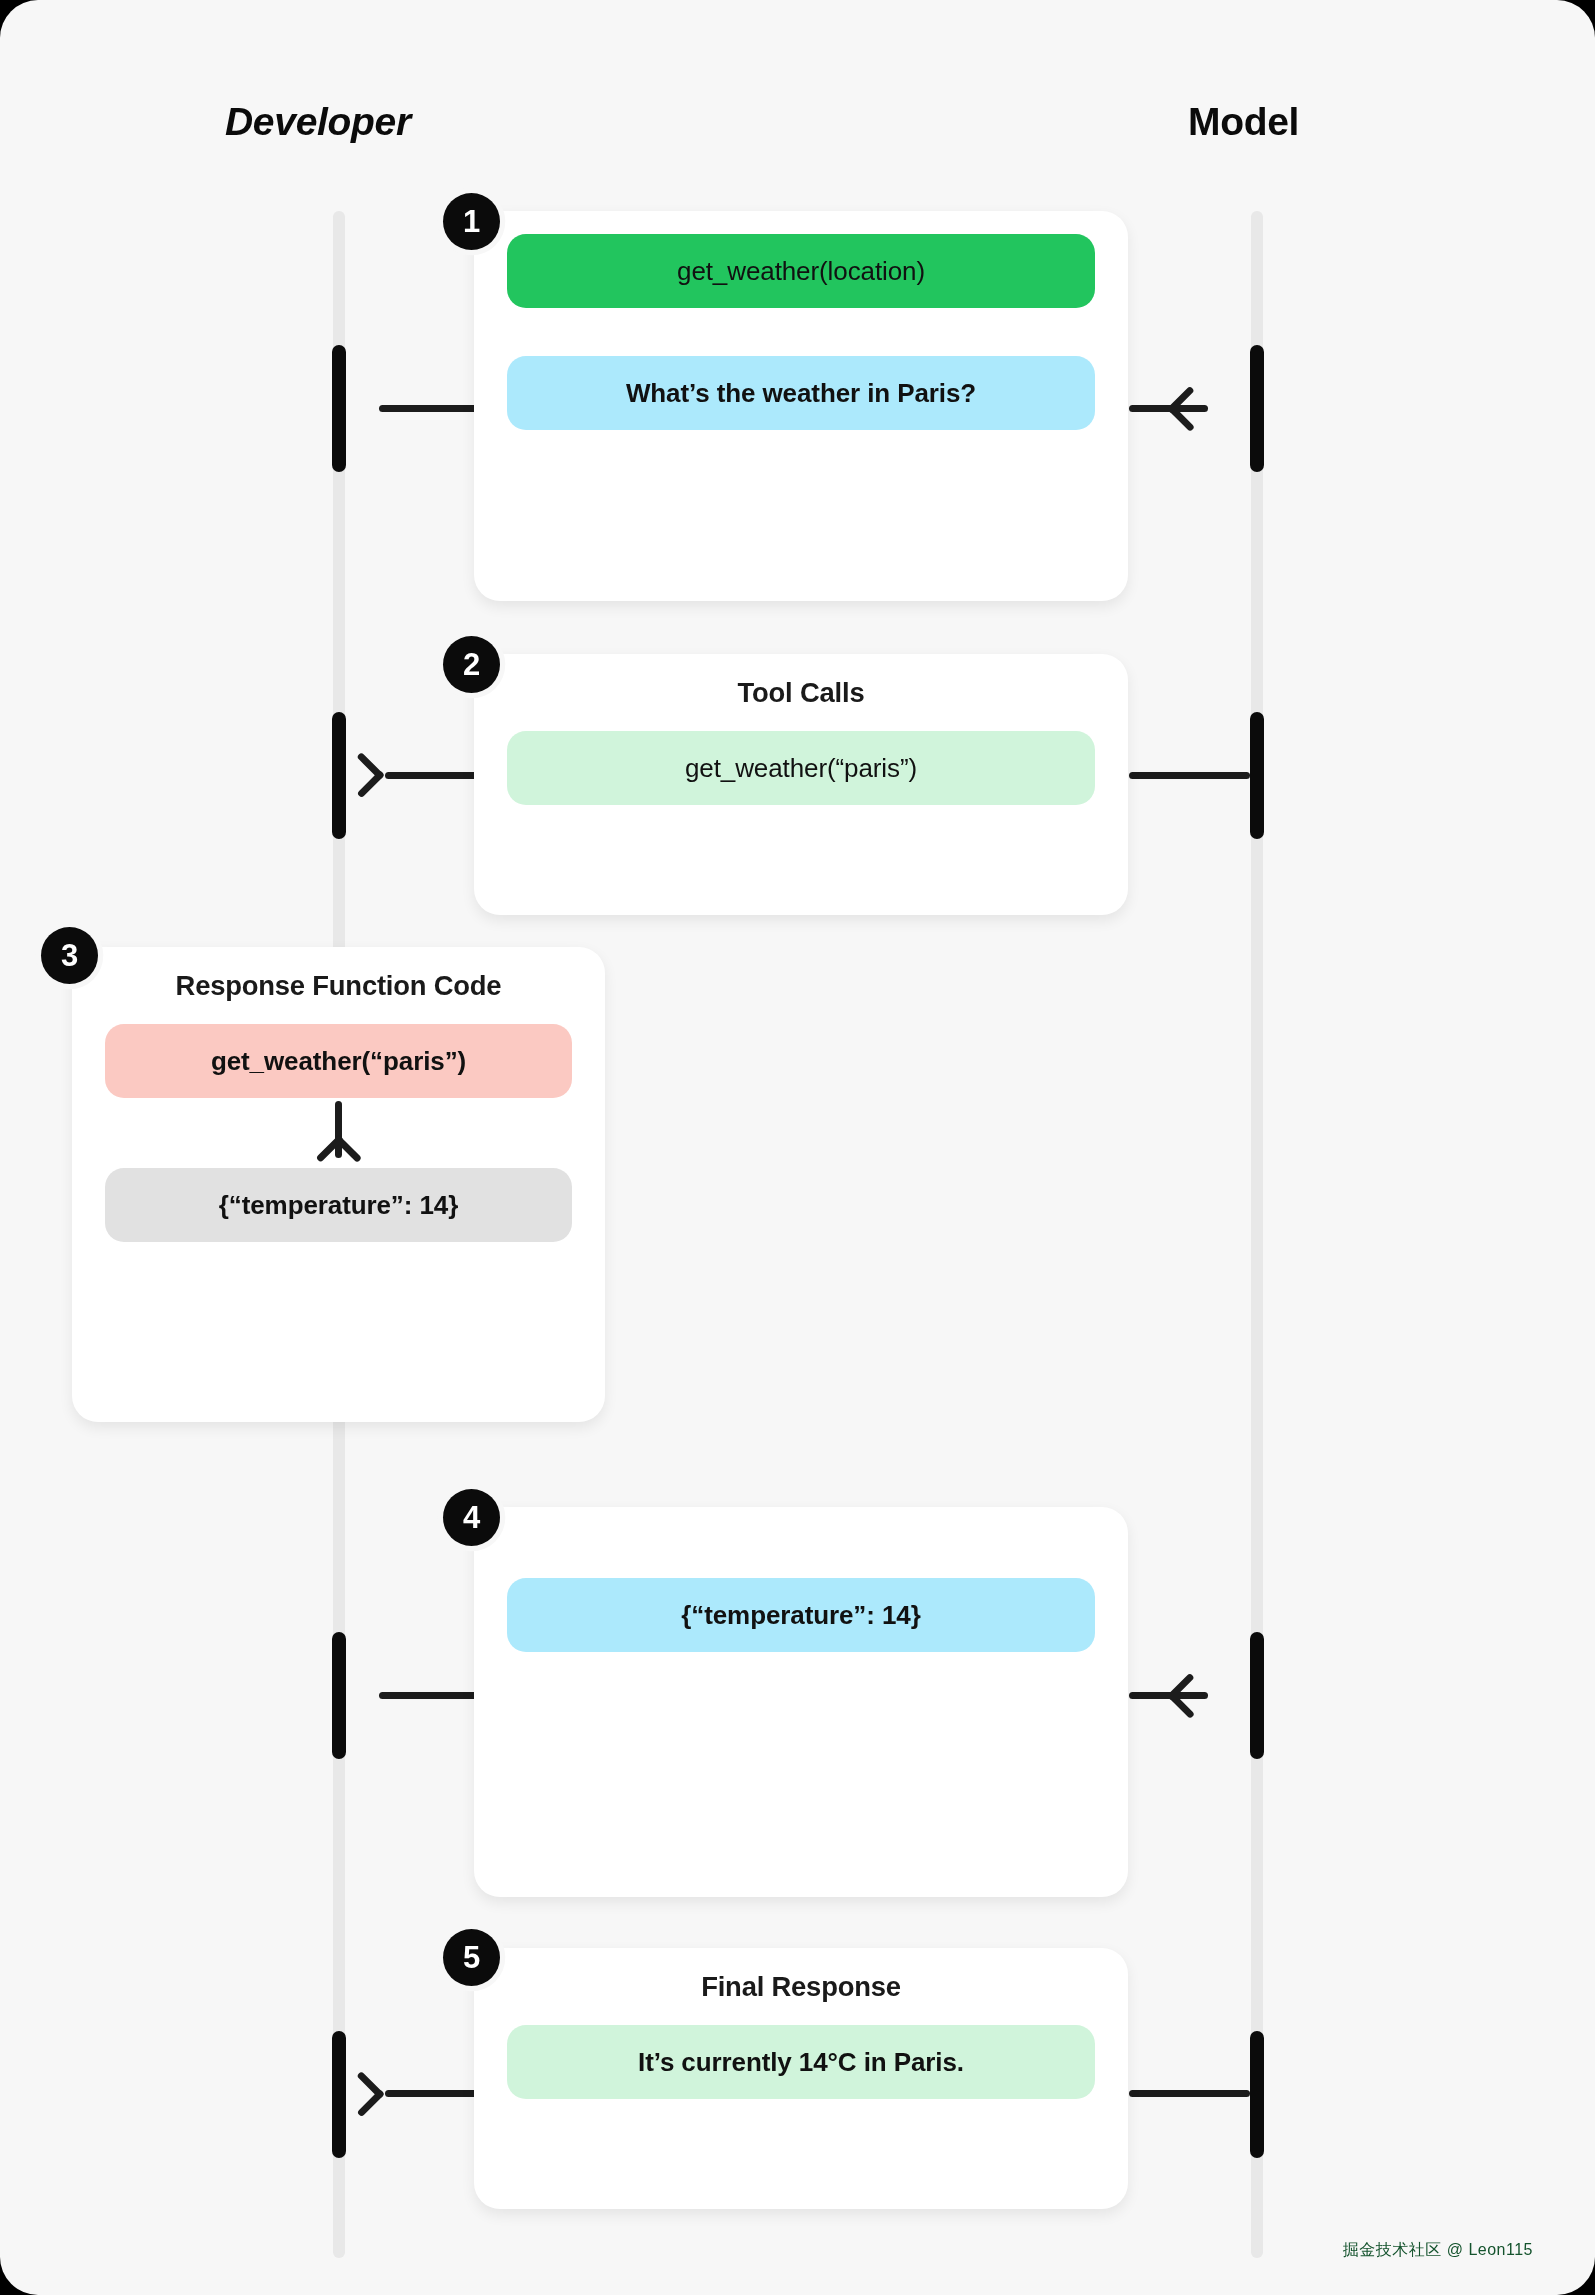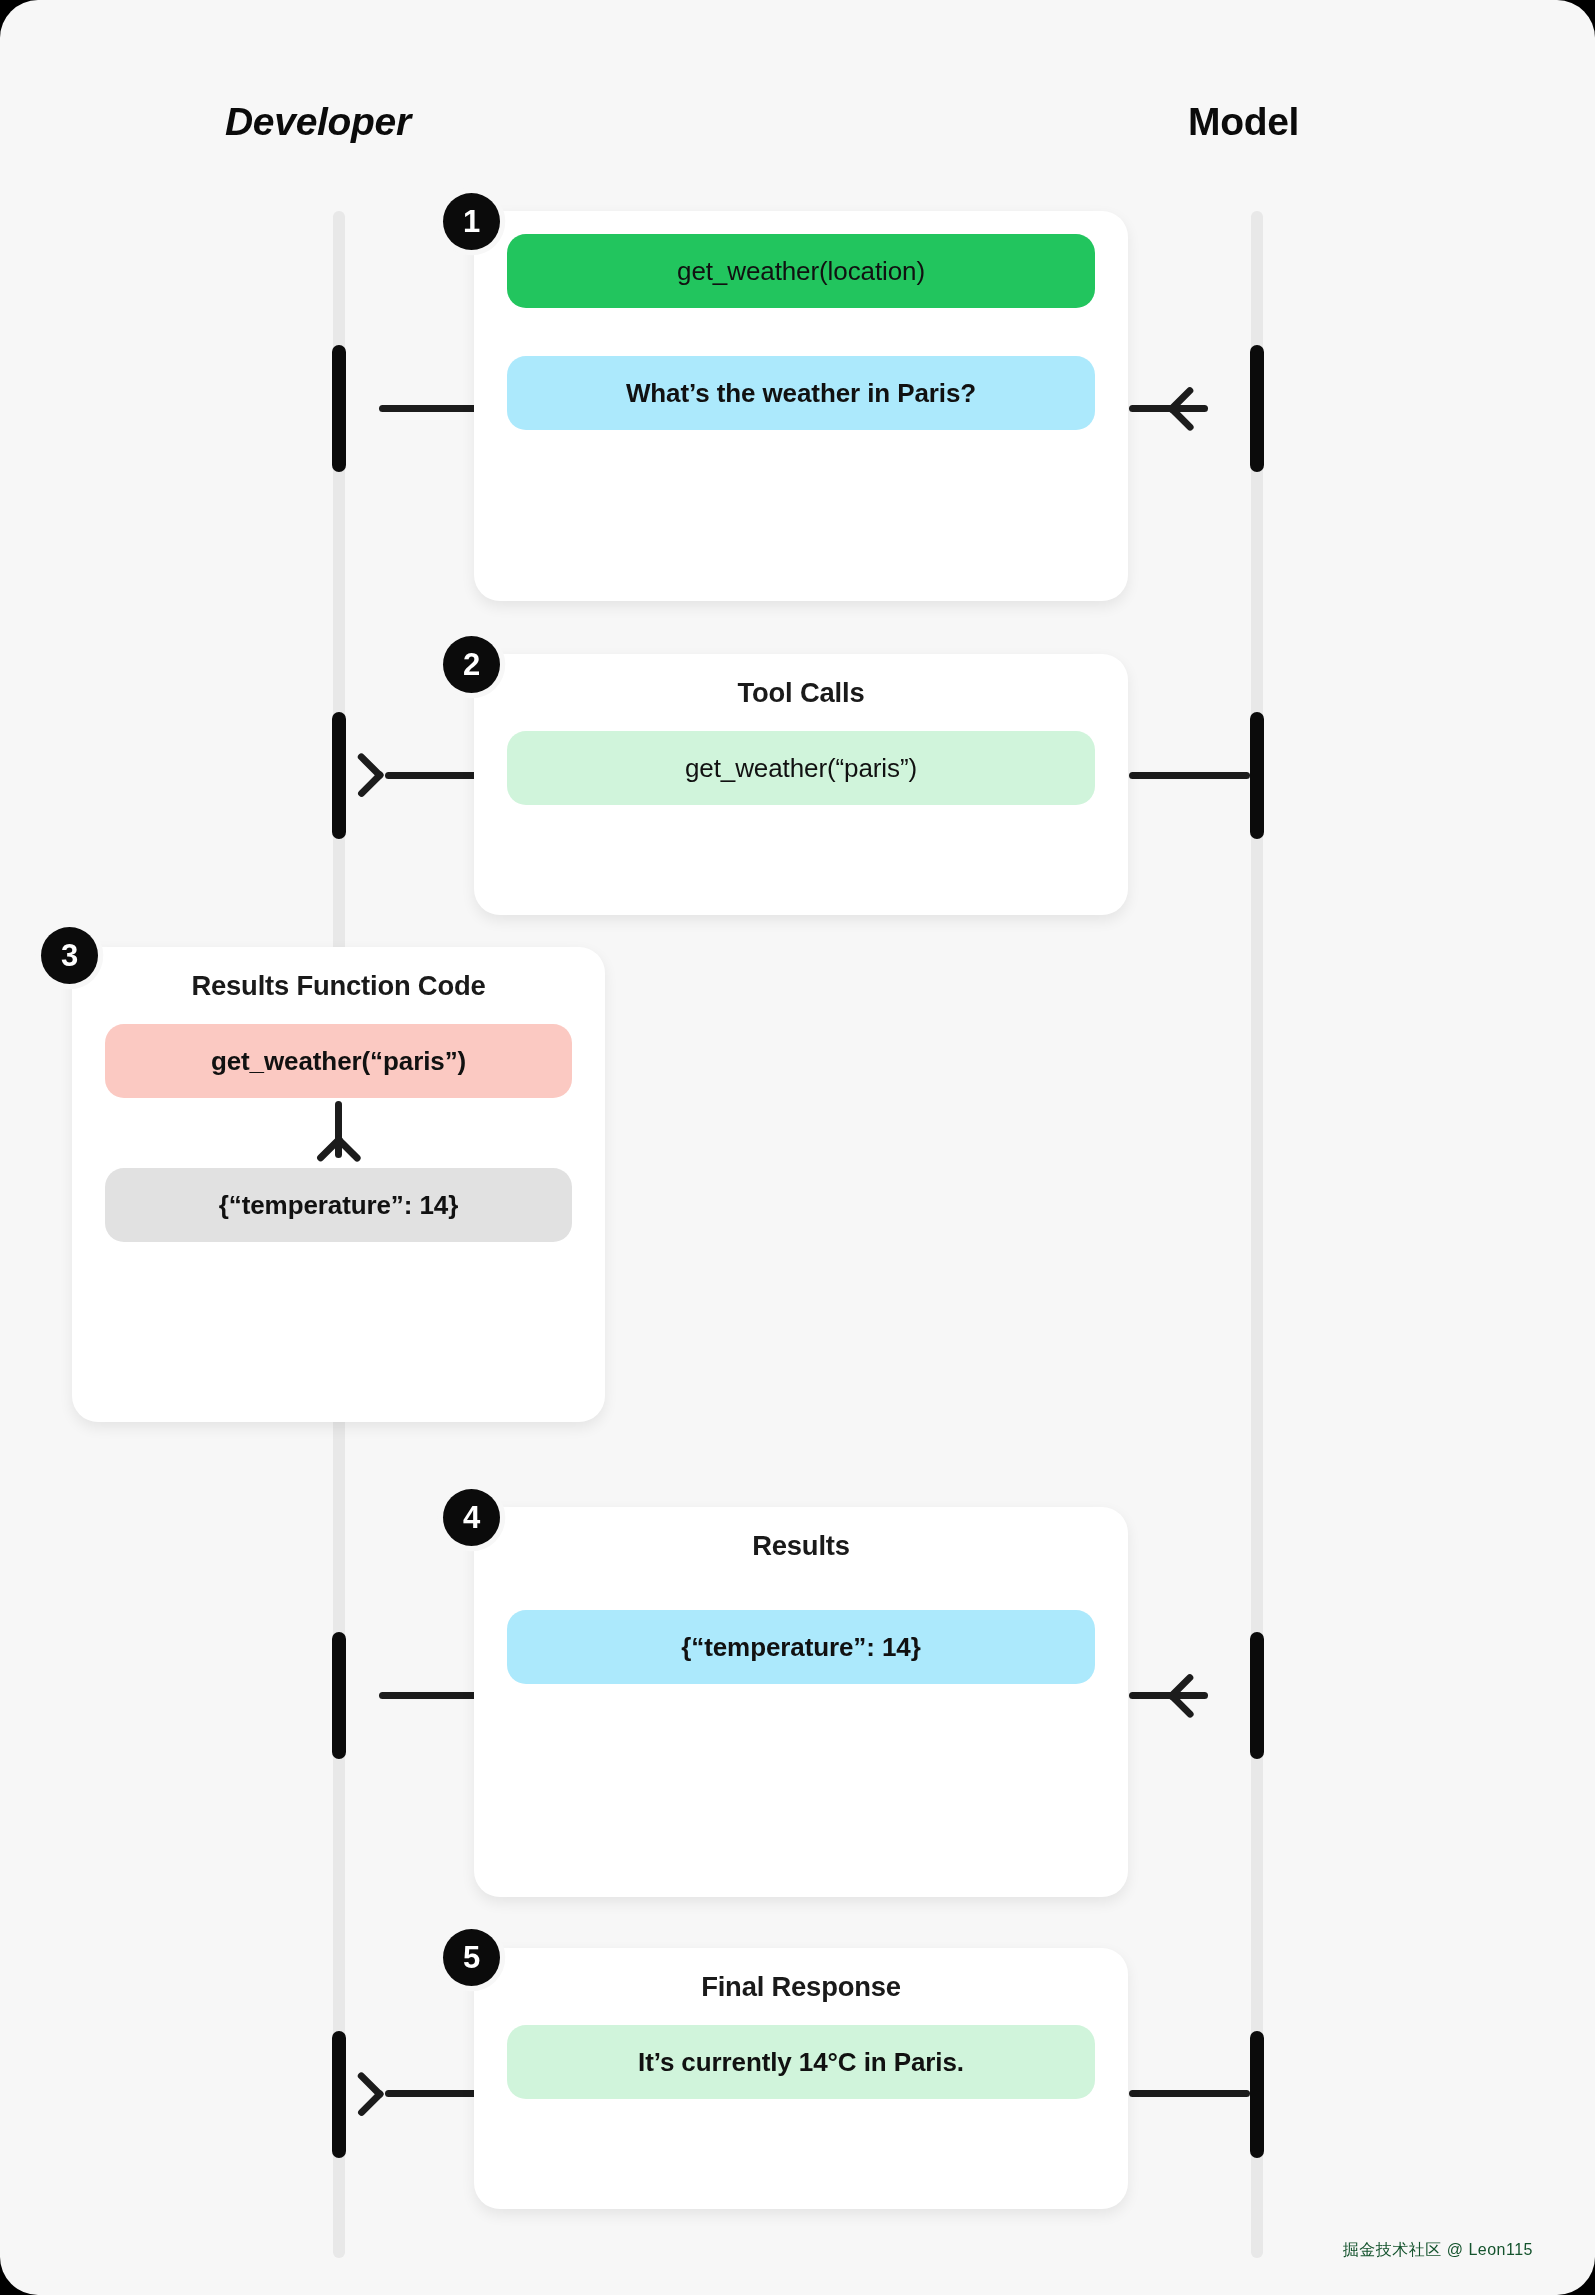--- a/index.html
+++ b/index.html
@@ -209,21 +209,21 @@
   <div class="step-badge" style="left:443px; top:636px;">2</div>
 
   <div class="card" style="left:474px; top:654px; width:654px; height:261px;">
     <div class="card-title">Tool Calls</div>
     <div class="pill green">get_weather(“paris”)</div>
   </div>
 
   <div class="step-badge" style="left:41px; top:927px;">3</div>
 
   <div class="card" style="left:72px; top:947px; width:533px; height:475px;">
-    <div class="card-title">Results Function Code</div>
+    <div class="card-title">Response Function Code</div>
     <div class="pill pink" style="margin-bottom:0;">get_weather(“paris”)</div>
     <div class="down-arrow">
       <div class="shaft"></div>
       <div class="barb l"></div>
       <div class="barb r"></div>
     </div>
     <div class="pill gray-bold">{“temperature”: 14}</div>
   </div>
 
   <div class="activation" style="left:332px; top:1632px; height:127px;"></div>
@@ -231,21 +231,20 @@
   <div class="conn-line" style="left:379px; top:1692px; width:105px;"></div>
   <div class="arrow-head arrow-right" style="left:1168px; top:1679px;">
     <span class="a"></span>
       <span class="b"></span>
   </div>
   <div class="conn-line" style="left:1129px; top:1692px; width:79px;"></div>
 
   <div class="step-badge" style="left:443px; top:1489px;">4</div>
 
   <div class="card" style="left:474px; top:1507px; width:654px; height:390px;">
-    <div class="card-title">Results</div>
     <div class="pill blue">{“temperature”: 14}</div>
   </div>
 
   <div class="activation" style="left:332px; top:2031px; height:127px;"></div>
   <div class="activation" style="left:1250px; top:2031px; height:127px;"></div>
   <div class="arrow-head arrow-left" style="left:376px; top:2077px;">
     <span class="a"></span>
       <span class="b"></span>
   </div>
   <div class="conn-line" style="left:385px; top:2090px; width:101px;"></div>

